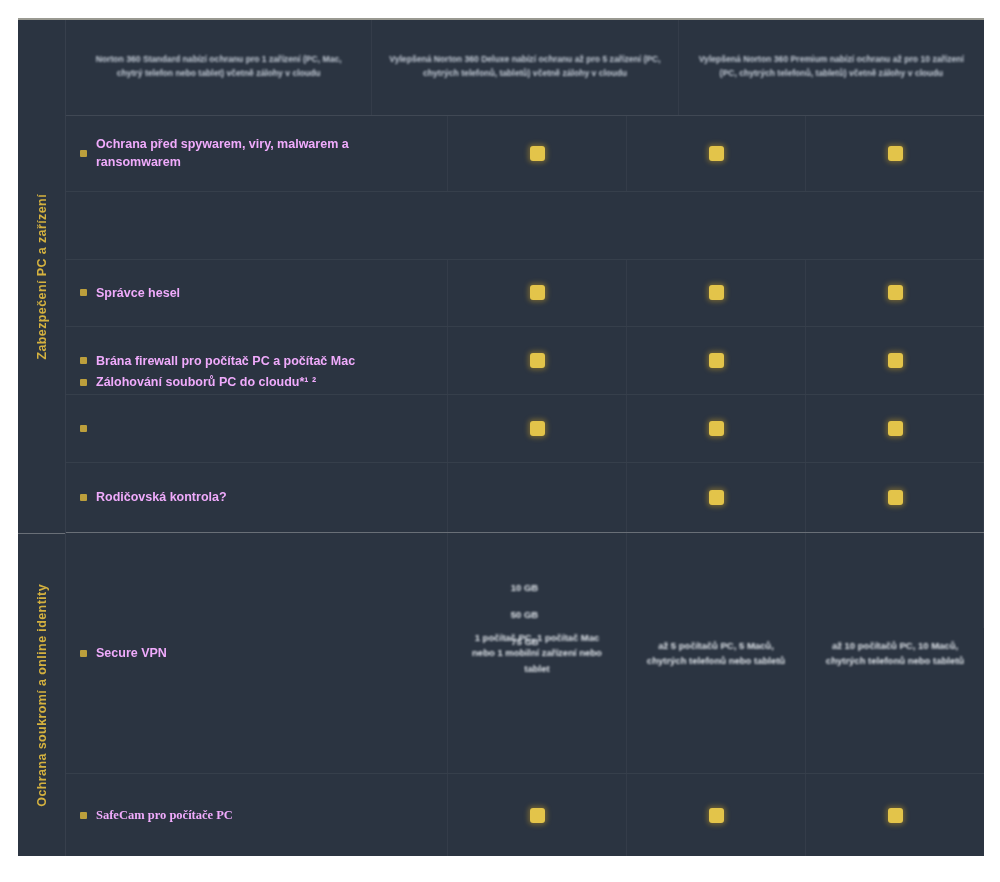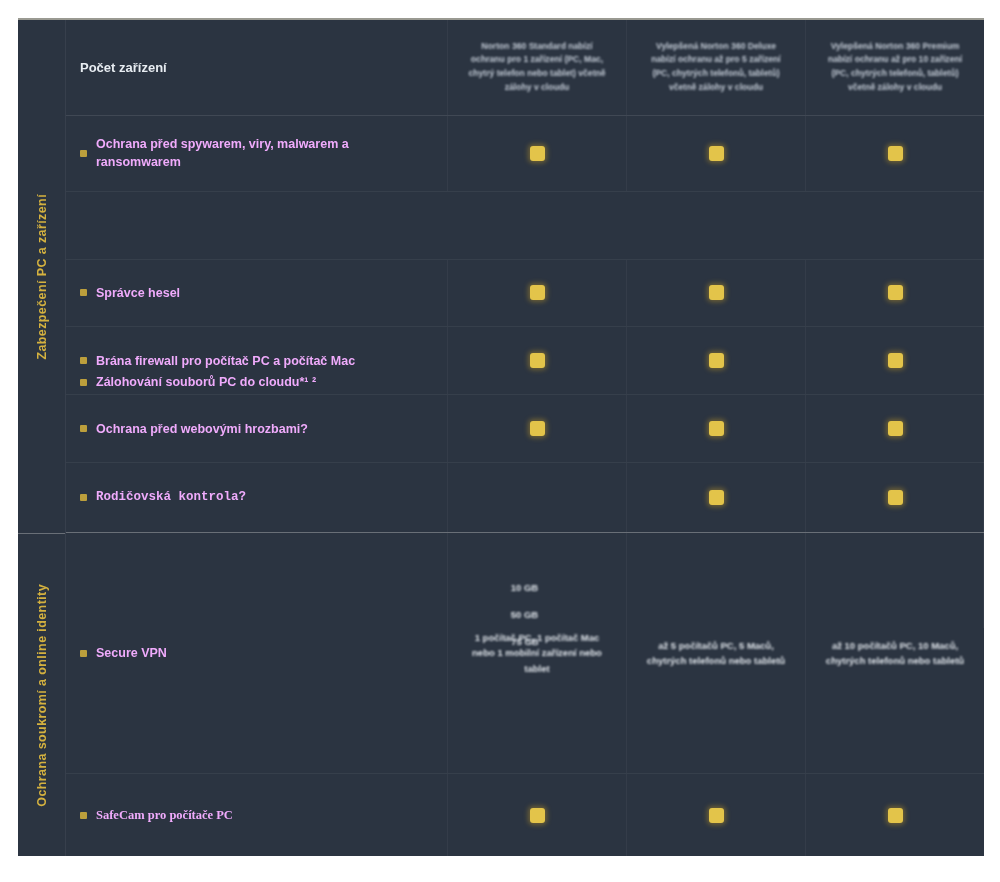--- a/index.html
+++ b/index.html
@@ -150,23 +150,20 @@
         <span class="rail-label">Zabezpečení PC a zařízení</span>
       </div>
       <div class="rail-cell bottom">
         <span class="rail-label">Ochrana soukromí a online identity</span>
       </div>
     </div>
 
     <div class="table">
 
       <div class="row header" style="height:96px;">
-        <div class="c-label">
-          <span class="header-title">Počet zařízení</span>
-        </div>
         <div class="c-plan">
           <span class="header-cell-text">Norton 360 Standard nabízí ochranu pro 1 zařízení (PC, Mac, chytrý telefon nebo tablet) včetně zálohy v cloudu</span>
         </div>
         <div class="c-plan">
           <span class="header-cell-text">Vylepšená Norton 360 Deluxe nabízí ochranu až pro 5 zařízení (PC, chytrých telefonů, tabletů) včetně zálohy v cloudu</span>
         </div>
         <div class="c-plan lastcol">
           <span class="header-cell-text">Vylepšená Norton 360 Premium nabízí ochranu až pro 10 zařízení (PC, chytrých telefonů, tabletů) včetně zálohy v cloudu</span>
         </div>
       </div>
@@ -231,34 +228,33 @@
           <span class="dot"></span>
         </div>
         <div class="c-plan lastcol">
           <span class="dot"></span>
         </div>
       </div>
 
       <div class="row" style="height:68px;">
         <div class="c-label">
           <span class="bullet"></span>
-          <span class="label-text">Ochrana před webovými hrozbami?</span>
-        </div>
-        <div class="c-plan">
-          <span class="dot"></span>
-        </div>
-        <div class="c-plan">
-          <span class="dot"></span>
-        </div>
-        <div class="c-plan lastcol">
-          <span class="dot"></span>
-        </div>
-      </div>
-
-      <div class="row section-end" style="height:70px;font-family:Liberation Mono, monospace;">
+        </div>
+        <div class="c-plan">
+          <span class="dot"></span>
+        </div>
+        <div class="c-plan">
+          <span class="dot"></span>
+        </div>
+        <div class="c-plan lastcol">
+          <span class="dot"></span>
+        </div>
+      </div>
+
+      <div class="row section-end" style="height:70px;">
         <div class="c-label">
           <span class="bullet"></span>
           <span class="label-text">Rodičovská kontrola?</span>
         </div>
         <div class="c-plan">
           <span class="empty"></span>
         </div>
         <div class="c-plan">
           <span class="dot"></span>
         </div>

